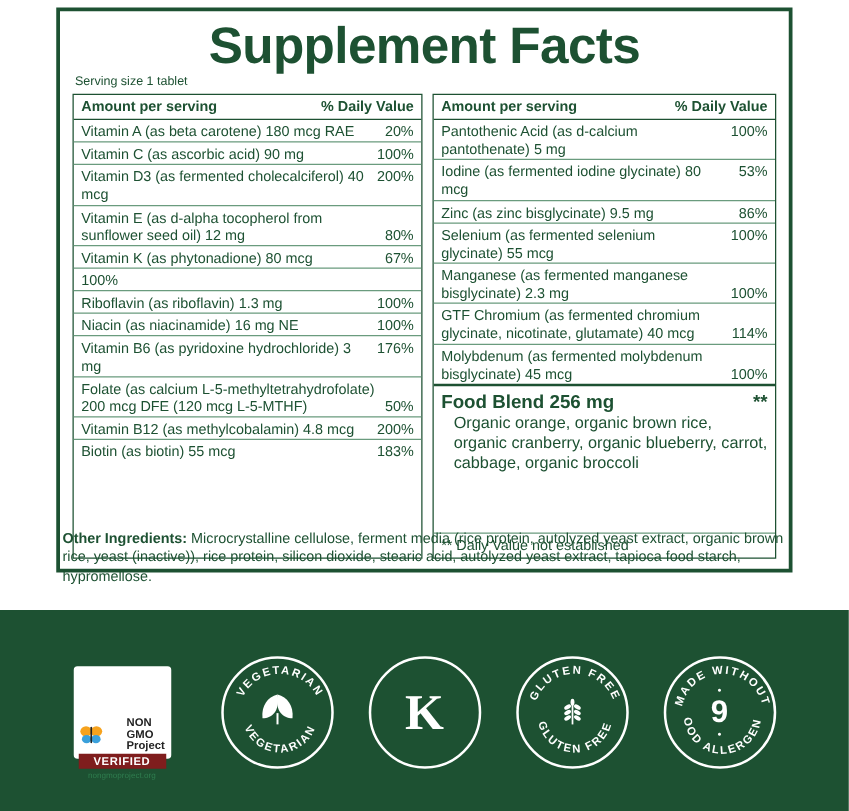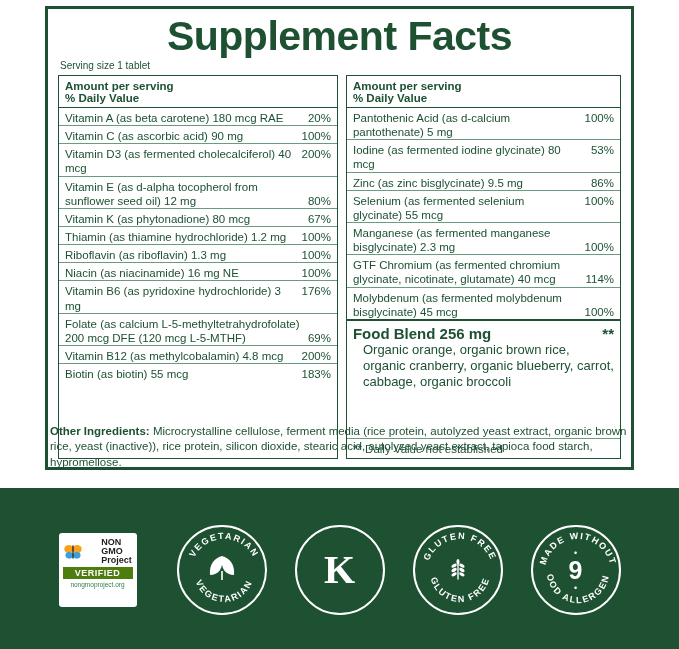--- a/index.html
+++ b/index.html
@@ -62,21 +62,20 @@
     margin-left: 8px;
   }
   .col-head {
     display: flex;
     justify-content: space-between;
     align-items: baseline;
     font-size: 11.5px;
     font-weight: bold;
     padding: 4px 6px 3px 6px;
     border-bottom: 1.5px solid #1d5132;
-    flex-direction: column;
   }
   .row {
     display: flex;
     justify-content: space-between;
     align-items: flex-start;
     font-size: 11.5px;
     line-height: 1.23;
     padding: 3px 6px 0 6px;
     border-bottom: 1px solid #6a9b7e;
   }
@@ -166,35 +165,36 @@
     padding: 5px 4px 3px 4px;
     text-align: center;
     color: #1d5132;
     margin-top: 8px;
   }
   .nongmo .top {
     display: flex;
     align-items: center;
     justify-content: center;
     gap: 18px;
+    margin-top: 36px;
   }
   .butterfly {
     width: 20px; height: 20px;
     flex: 0 0 auto;
   }
   .nongmo .ngtxt {
     font-size: 9px;
     font-weight: bold;
     line-height: 1.0;
     text-align: left;
     color: #222;
   }
   .nongmo .verified {
     margin-top: 2px;
-    background: #4d7c0f;
+    background: #7f1d1d;
     color: #ffffff;
     font-size: 9px;
     font-weight: bold;
     letter-spacing: 0.5px;
     padding: 1px 0;
   }
   .nongmo .url {
     font-size: 6.5px;
     color: #2f7d4f;
     margin-top: 2px;
@@ -273,38 +273,37 @@
         </div>
         <div class="row tall">
           <span class="nm">Vitamin E (as d-alpha tocopherol from sunflower seed oil) 12 mg</span>
           <span class="dv">80%</span>
         </div>
         <div class="row">
           <span class="nm">Vitamin K (as phytonadione) 80 mcg</span>
           <span class="dv">67%</span>
         </div>
         <div class="row">
-          <span class="nm">Thiamin (as thiamine hydrochloride) 1.2 mg</span>
           <span class="dv">100%</span>
         </div>
         <div class="row">
           <span class="nm">Riboflavin (as riboflavin) 1.3 mg</span>
           <span class="dv">100%</span>
         </div>
         <div class="row">
           <span class="nm">Niacin (as niacinamide) 16 mg NE</span>
           <span class="dv">100%</span>
         </div>
         <div class="row">
           <span class="nm">Vitamin B6 (as pyridoxine hydrochloride) 3 mg</span>
           <span class="dv">176%</span>
         </div>
         <div class="row tall">
           <span class="nm">Folate (as calcium L-5-methyltetrahydrofolate) 200 mcg DFE (120 mcg L-5-MTHF)</span>
-          <span class="dv">69%</span>
+          <span class="dv">50%</span>
         </div>
         <div class="row">
           <span class="nm">Vitamin B12 (as methylcobalamin) 4.8 mcg</span>
           <span class="dv">200%</span>
         </div>
         <div class="row nb">
           <span class="nm">Biotin (as biotin) 55 mcg</span>
           <span class="dv">183%</span>
         </div>
       </div>

